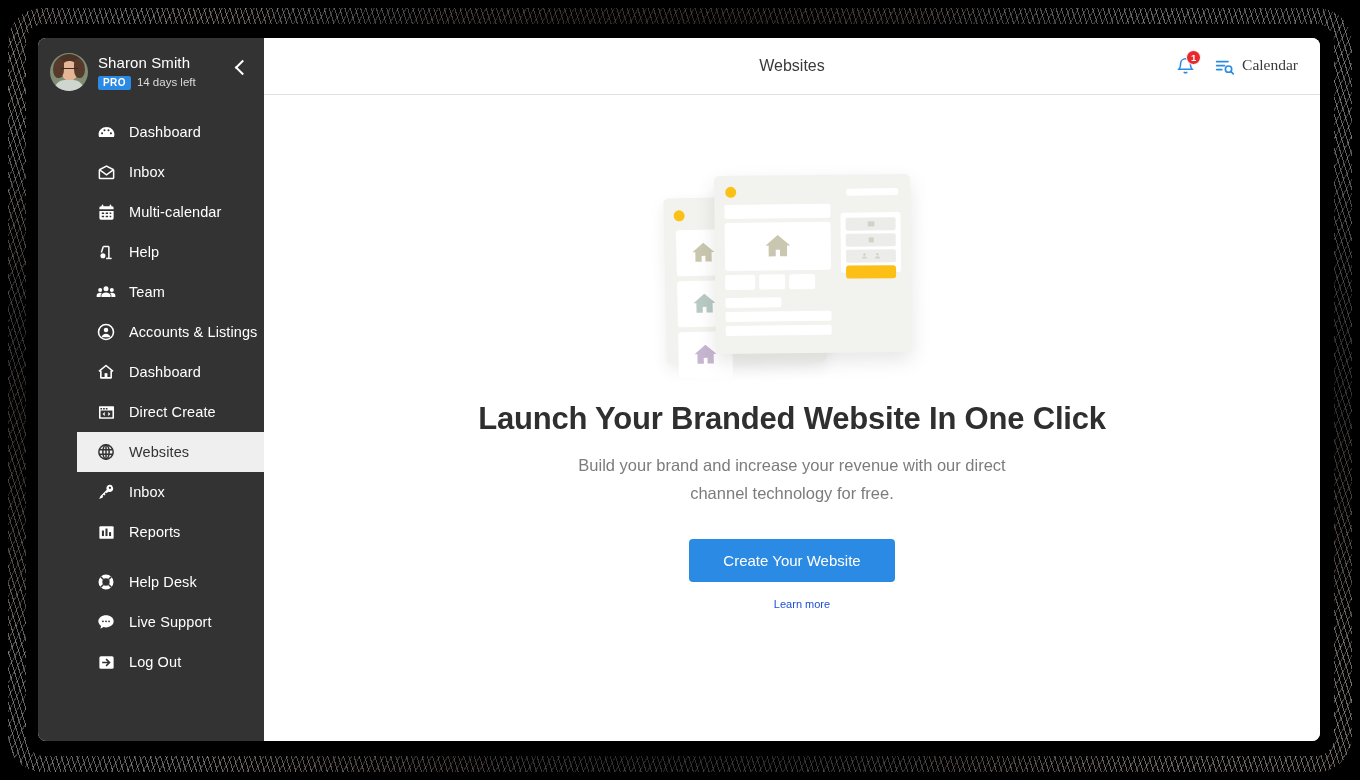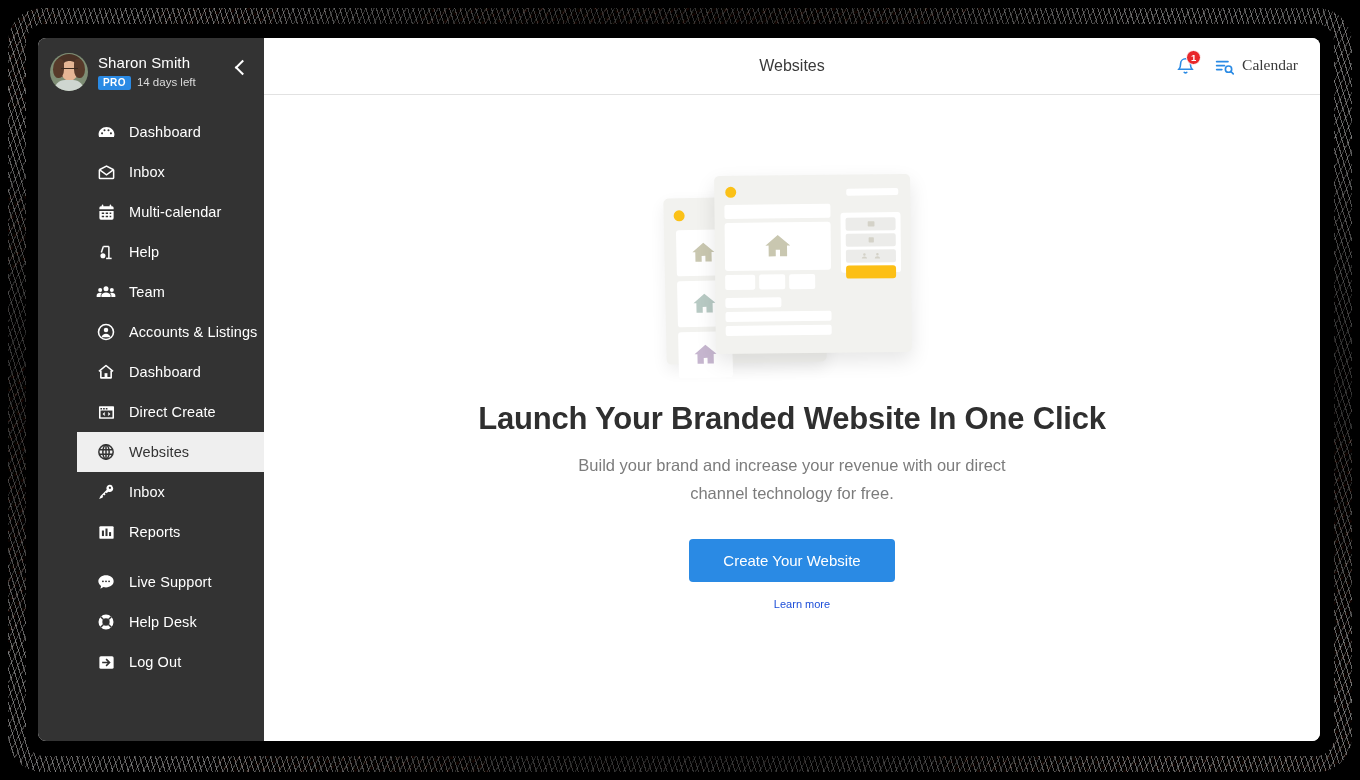--- a/index.html
+++ b/index.html
@@ -549,38 +549,38 @@
               </svg>
           </span>
           <span class="nav-label">Reports</span>
         </div>
 
         <div class="nav-gap"></div>
 
         <div class="nav-item">
           <span class="nav-icon">
             <svg width="20" height="20" viewBox="0 0 24 24" fill="#fff">
+                <path d="M12 3a9 9 0 1 0 0 18 9 9 0 0 0 0-18zm0 4.6a4.4 4.4 0 1 1 0 8.8 4.4 4.4 0 0 1 0-8.8z"></path>
+                <path d="M5.6 5.6 9 9M15 9l3.4-3.4M15 15l3.4 3.4M9 15l-3.4 3.4" stroke="#333" stroke-width="1.7"></path>
+                <circle cx="12" cy="12" r="2.6" fill="#333"></circle>
+              </svg>
+          </span>
+          <span class="nav-label">Help Desk</span>
+        </div>
+
+        <div class="nav-item">
+          <span class="nav-icon">
+            <svg width="20" height="20" viewBox="0 0 24 24" fill="#fff">
                 <path d="M12 4C6.9 4 2.8 7.2 2.8 11.2c0 2.2 1.3 4.2 3.3 5.5l-.8 3.4 3.7-2a11 11 0 0 0 3 .4c5.1 0 9.2-3.2 9.2-7.3S17.1 4 12 4z"></path>
                 <circle cx="8.3" cy="11.2" r="1.1" fill="#333"></circle>
                 <circle cx="12" cy="11.2" r="1.1" fill="#333"></circle>
                 <circle cx="15.7" cy="11.2" r="1.1" fill="#333"></circle>
               </svg>
           </span>
           <span class="nav-label">Live Support</span>
-        </div>
-
-        <div class="nav-item">
-          <span class="nav-icon">
-            <svg width="20" height="20" viewBox="0 0 24 24" fill="#fff">
-                <path d="M12 3a9 9 0 1 0 0 18 9 9 0 0 0 0-18zm0 4.6a4.4 4.4 0 1 1 0 8.8 4.4 4.4 0 0 1 0-8.8z"></path>
-                <path d="M5.6 5.6 9 9M15 9l3.4-3.4M15 15l3.4 3.4M9 15l-3.4 3.4" stroke="#333" stroke-width="1.7"></path>
-                <circle cx="12" cy="12" r="2.6" fill="#333"></circle>
-              </svg>
-          </span>
-          <span class="nav-label">Help Desk</span>
         </div>
 
         <div class="nav-item">
           <span class="nav-icon">
             <svg width="19" height="19" viewBox="0 0 24 24" fill="#fff">
                 <rect x="3" y="4" width="18" height="16" rx="2"></rect>
                 <path d="M7.5 12h8M12.2 8.4 15.8 12l-3.6 3.6" stroke="#333" stroke-width="2" fill="none" stroke-linecap="square"></path>
               </svg>
           </span>
           <span class="nav-label">Log Out</span>

